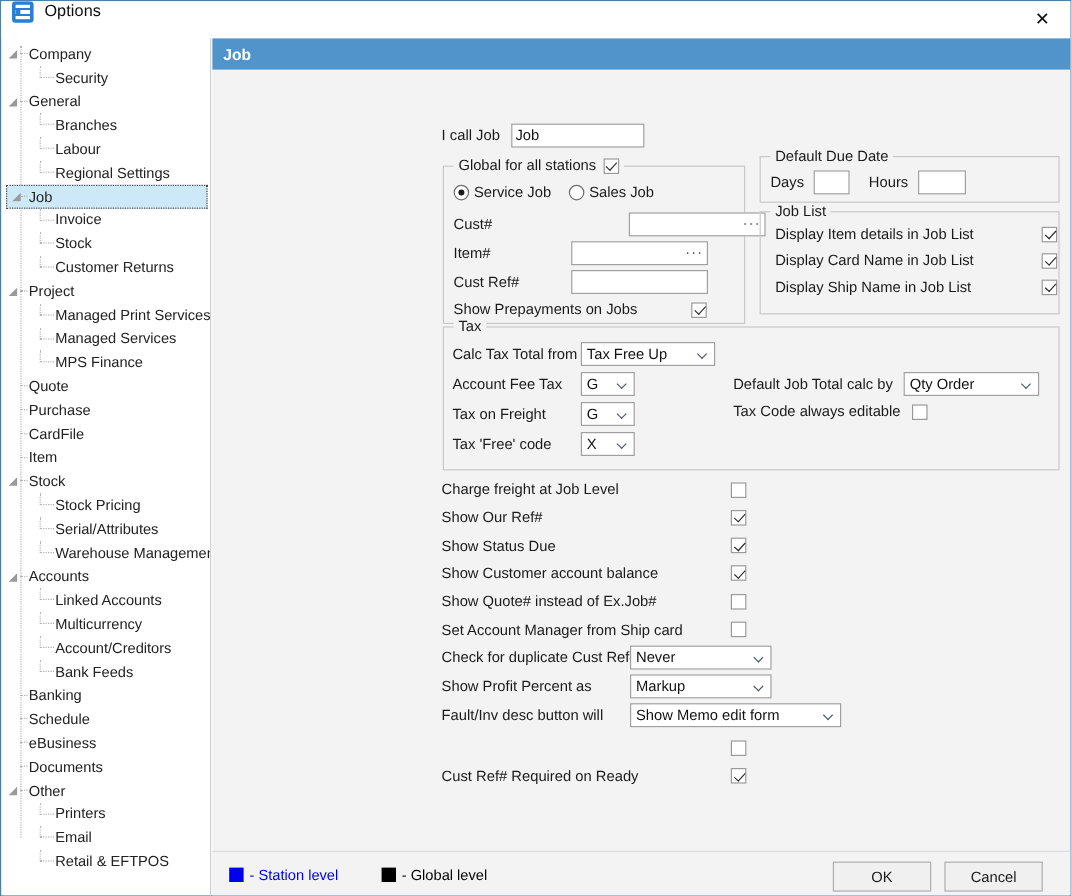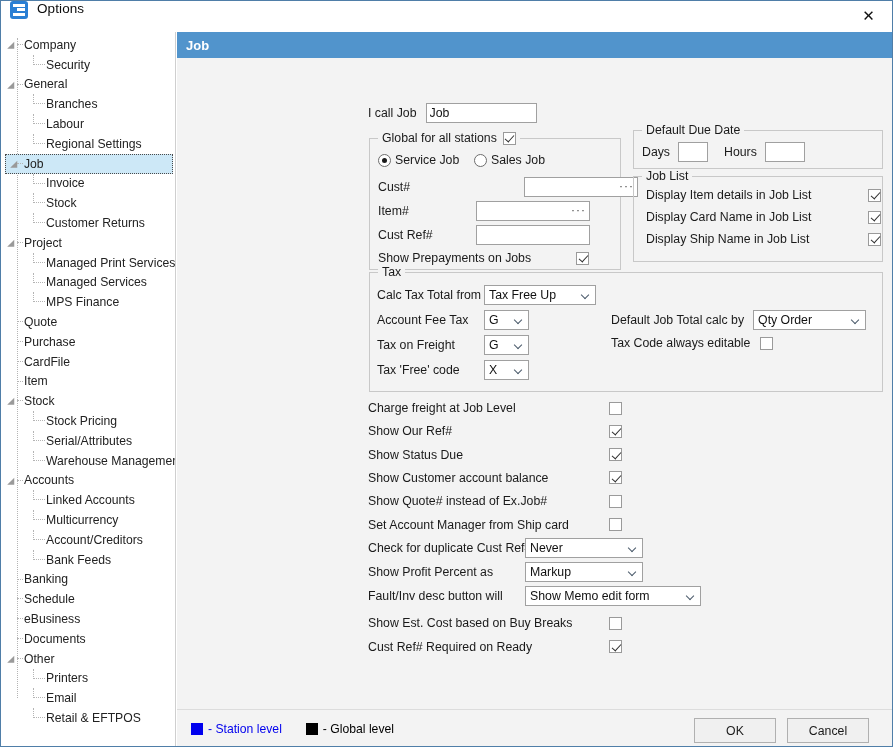--- a/index.html
+++ b/index.html
@@ -283,21 +283,21 @@
   .cbrow .cb { position: absolute; left: 241px; }
 
   
   #footer {
     position: absolute;
     left: 176px; top: 708px;
     width: 715px; height: 38px;
     background: #f3f3f3;
     border-top: 1px solid #dcdcdc;
   }
-  #legend { position: absolute; left: 14px; top: 12px; display: flex; align-items: center; gap: 6px; }
+  #legend { position: absolute; left: 14px; top: 12px; display: flex; align-items: center; gap: 18px; }
   .swatch { width: 12px; height: 12px; display: inline-block; }
   .legtxt { font-size: 12.2px; }
   .btn {
     position: absolute;
     top: 8px;
     width: 82px; height: 25px;
     border: 1px solid #b0b0b0;
     background: #f0f0f0;
     font-family: "Liberation Sans", sans-serif;
     font-size: 12.3px;
@@ -667,21 +667,20 @@
             <span class="lab" style="width:157px;">Fault/Inv desc button will</span>
             <span class="sel" style="width:176px;">
               <span class="val">Show Memo edit form</span>
               <span class="chev"></span>
             </span>
           </div>
         </div>
 
       <div id="options-list-2">
           <div class="cbrow" style="top: 554px;">
-            <span class="cbl">Show Est. Cost based on Buy Breaks</span>
             <span class="cb"></span>
           </div>
           <div class="cbrow" style="top: 577.5px;">
             <span class="cbl">Cust Ref# Required on Ready</span>
             <span class="cb on"></span>
           </div>
         </div>
 
     </div>
   </div>

